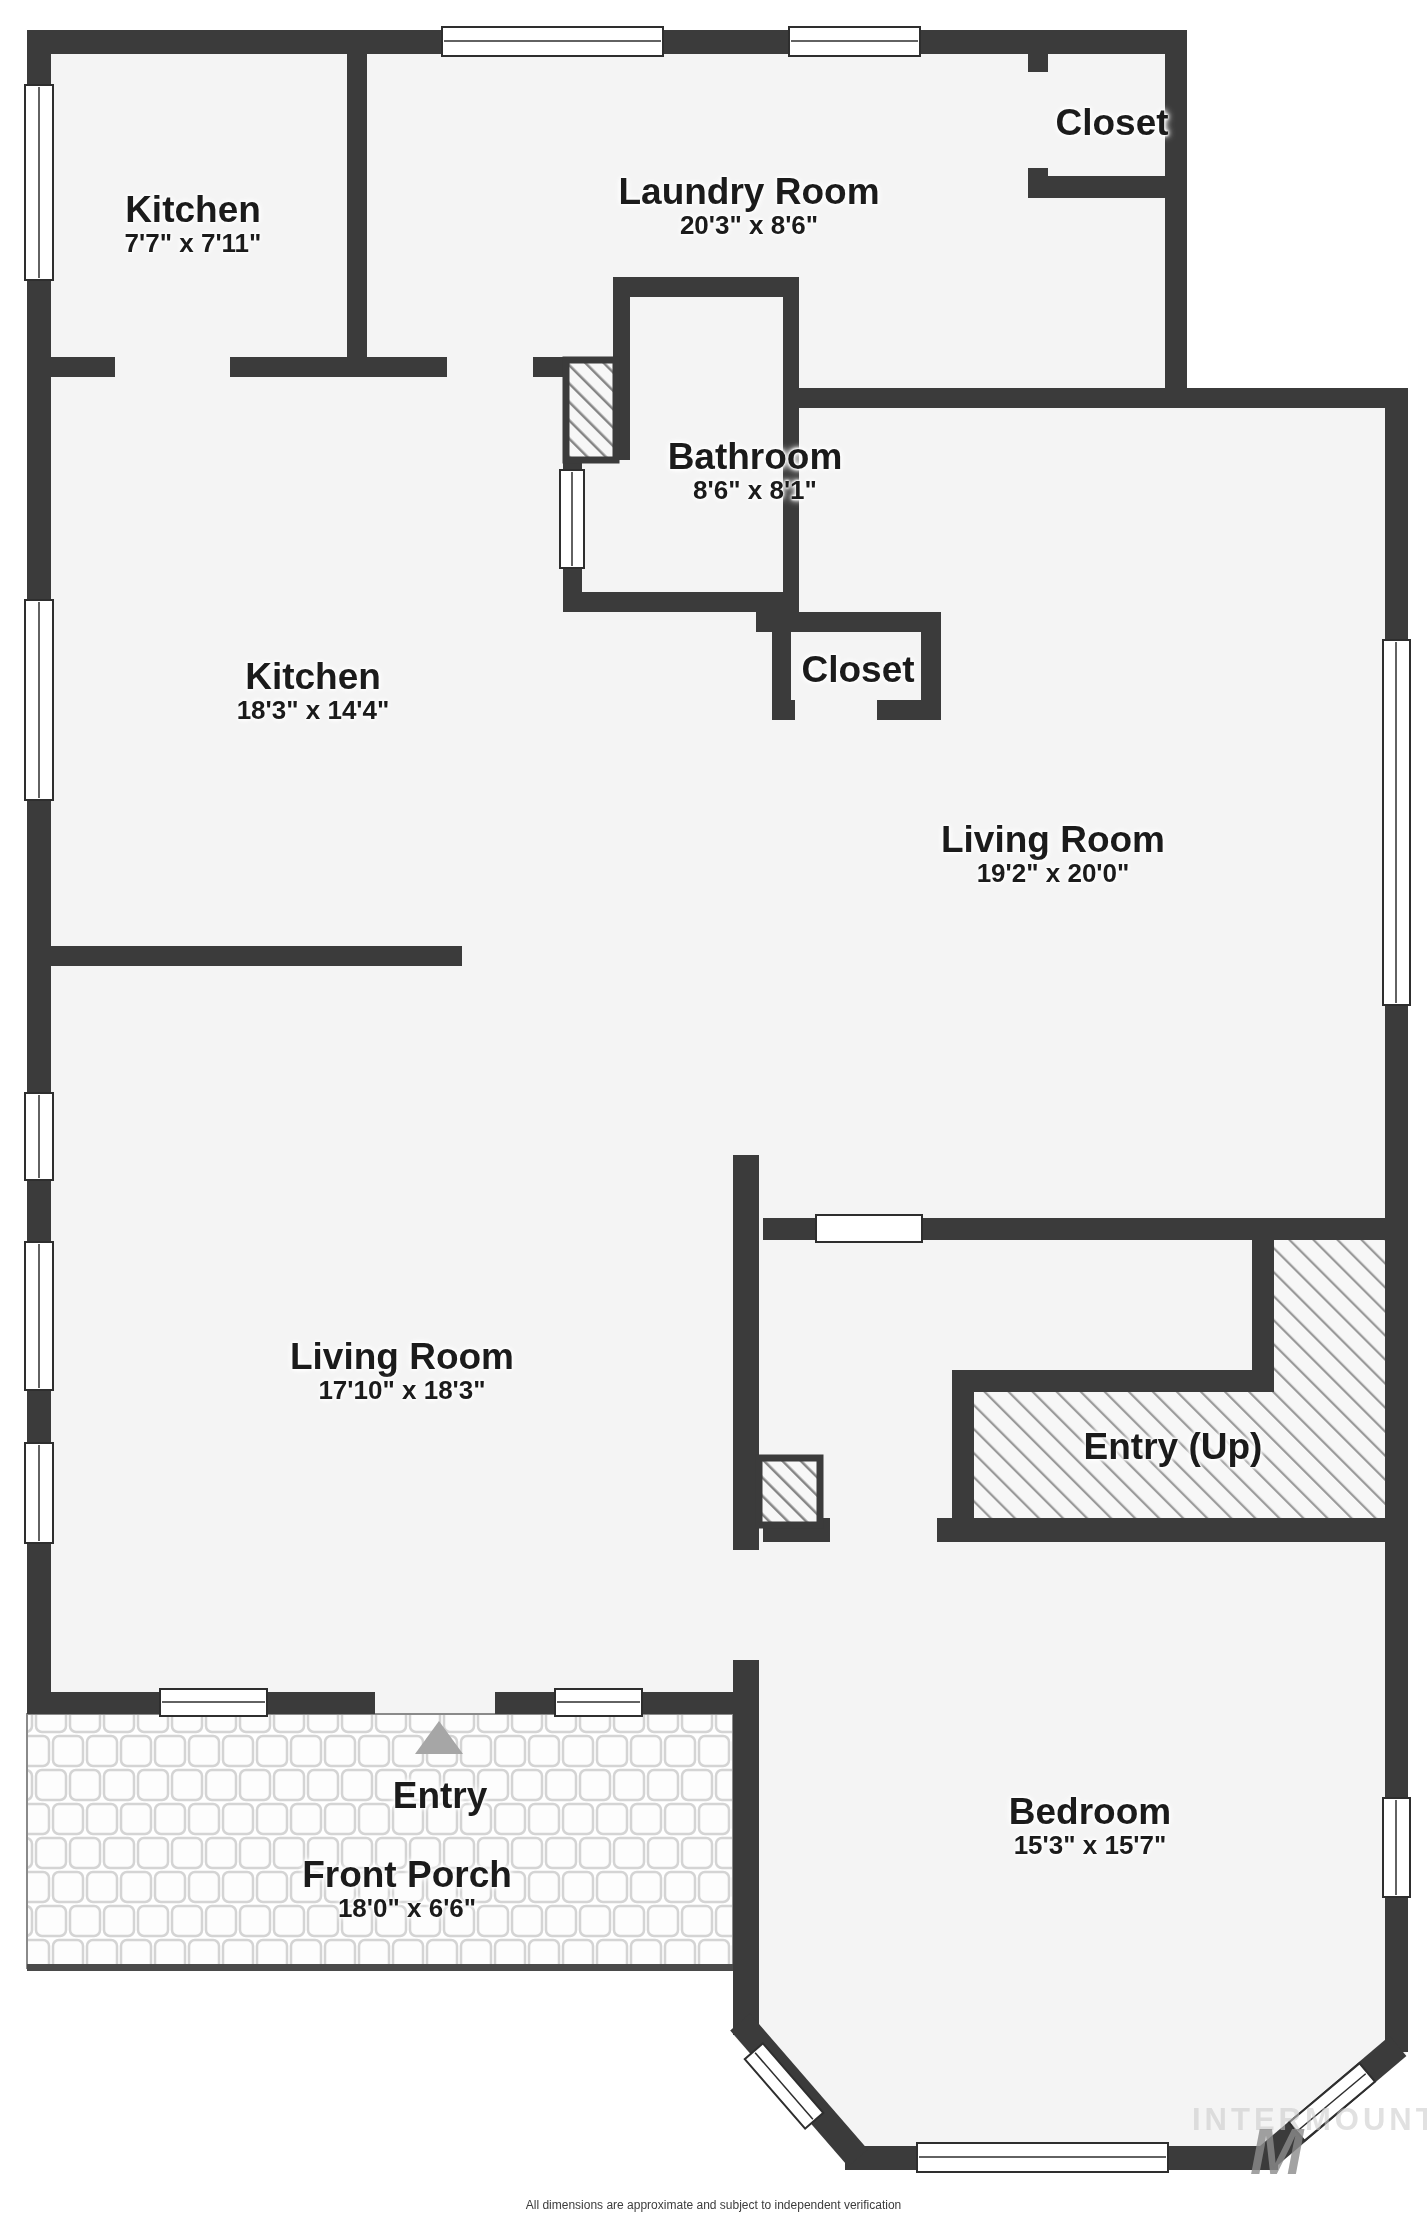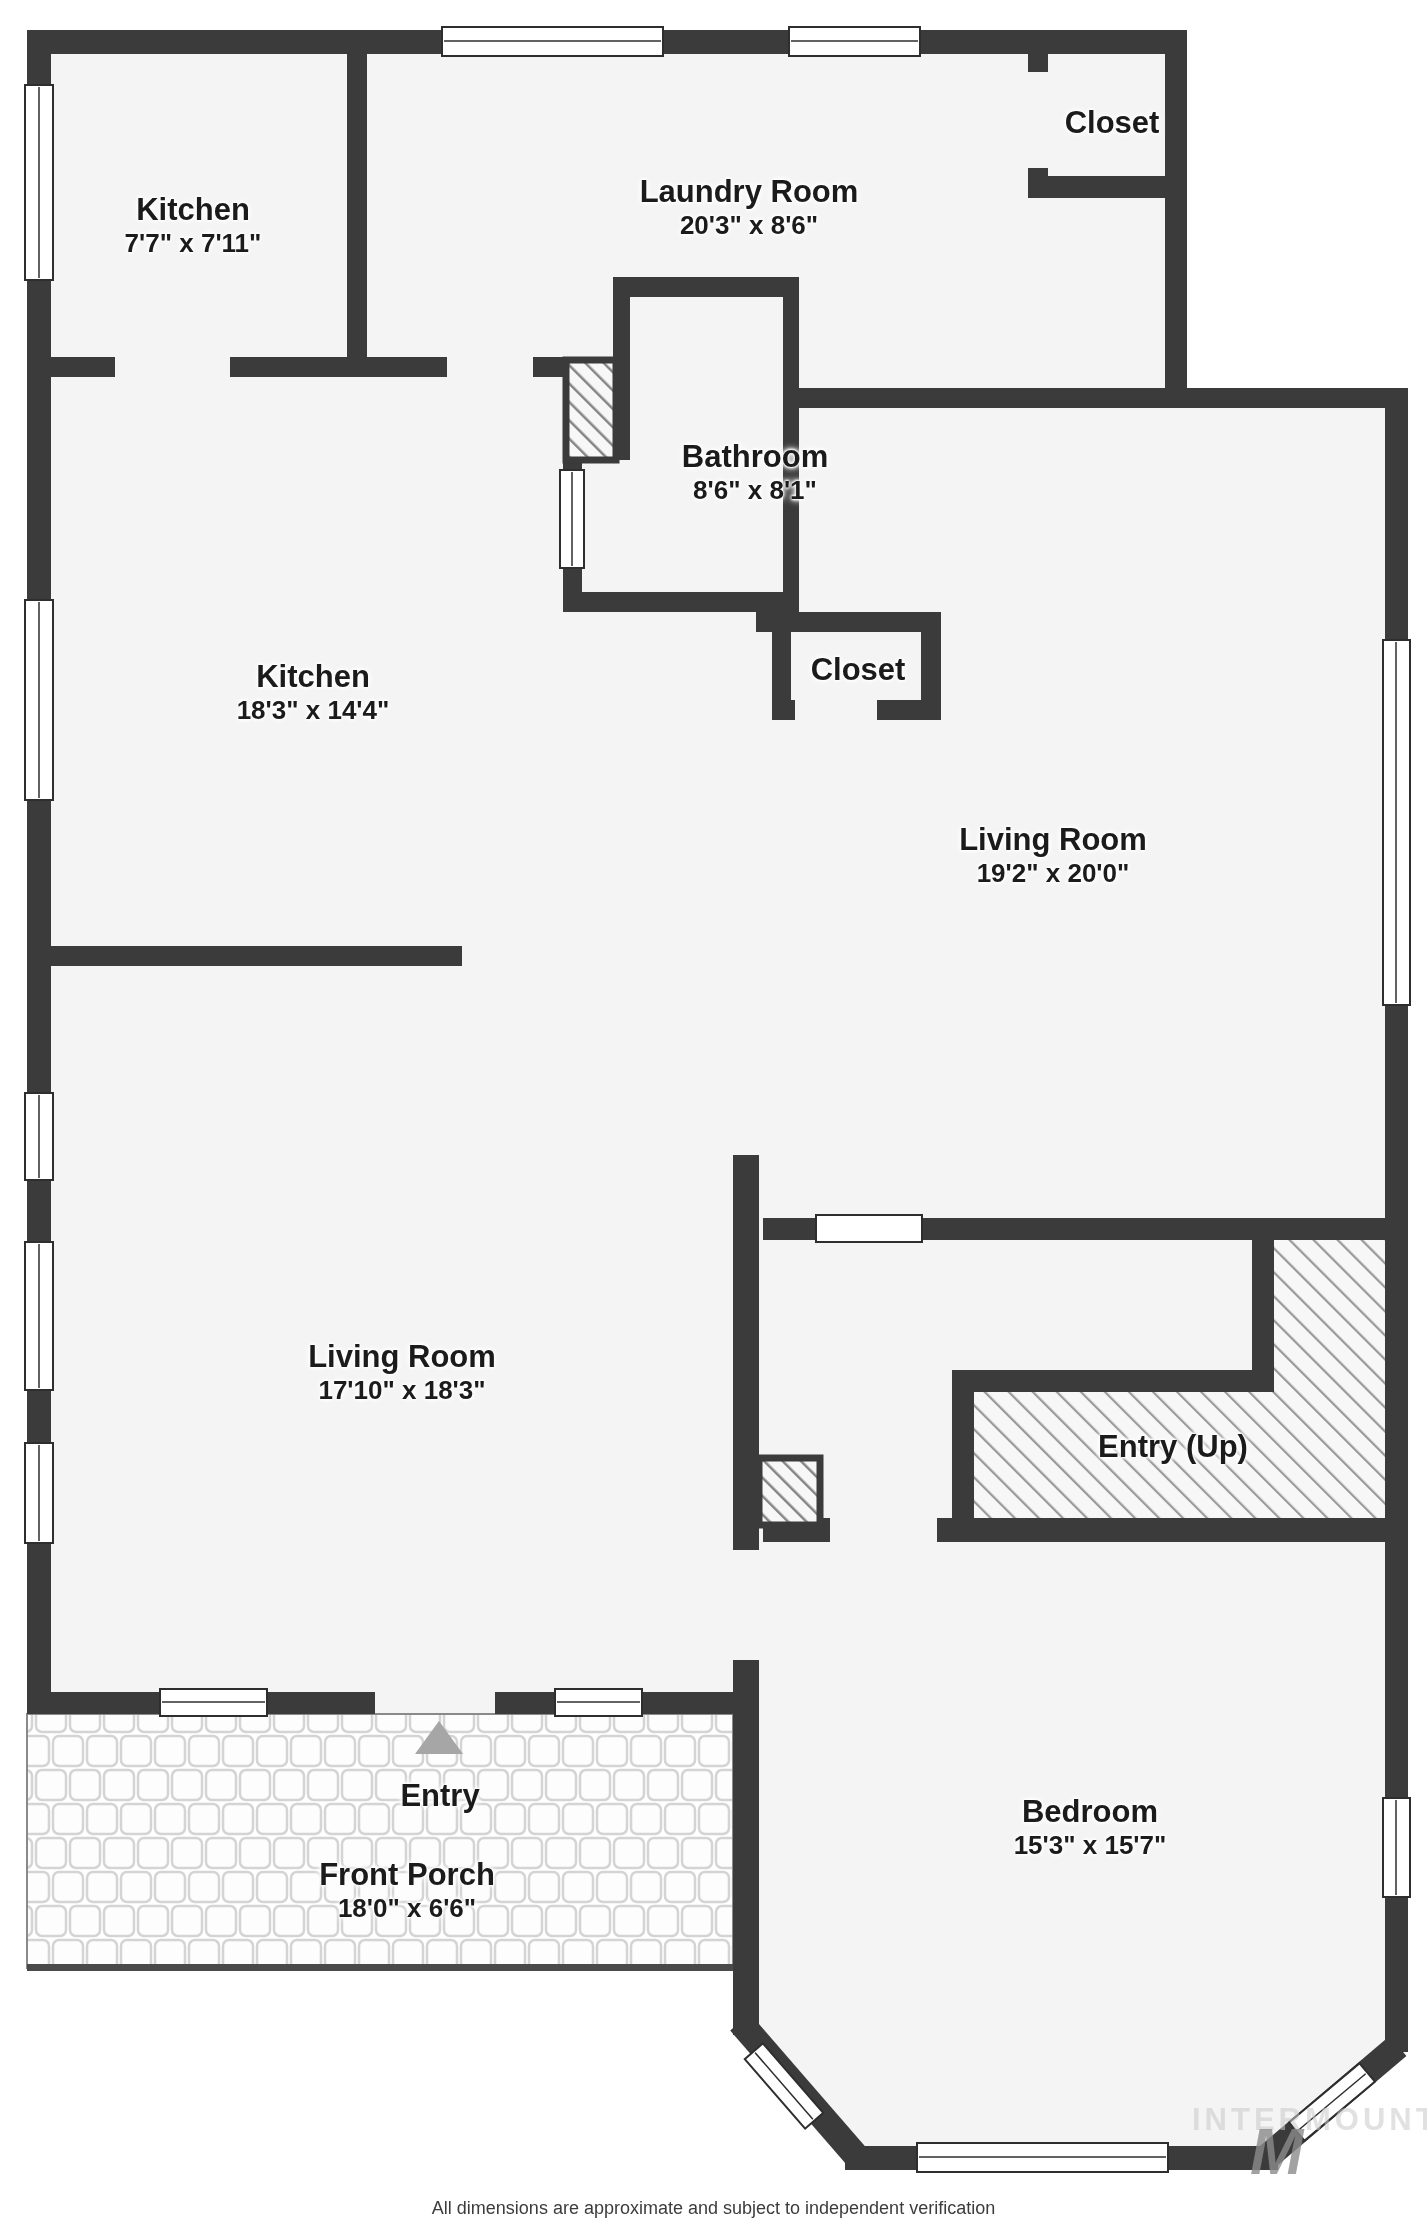--- a/index.html
+++ b/index.html
@@ -2,27 +2,27 @@
 <html><head>
 <meta charset="utf-8">
 <style>
   html,body{margin:0;padding:0;background:#ffffff;}
   body{width:1427px;height:2227px;font-family:"Liberation Sans",sans-serif;}
   .plan{position:relative;width:1427px;height:2227px;background:#ffffff;overflow:hidden;}
   .plan-svg{position:absolute;left:0;top:0;z-index:1;}
   .room-label{position:absolute;transform:translateX(-50%);text-align:center;color:#1b1b1b;
     font-weight:700;z-index:5;white-space:nowrap;
     text-shadow:0 0 4px #fff,0 0 6px #fff,0 0 9px #fff,0 1px 2px #fff,0 -1px 2px #fff;}
-  .room-name{font-size:31px;line-height:37px;}
+  .room-name{font-size:37px;line-height:37px;}
   .room-dims{font-size:26px;line-height:30px;}
   .entry-arrow{position:absolute;left:415px;top:1721px;width:0;height:0;z-index:4;
     border-left:24px solid transparent;border-right:24px solid transparent;
     border-bottom:33px solid #a6a6a6;}
   .disclaimer{position:absolute;left:0;right:0;top:2198px;text-align:center;
-    font-size:18px;color:#3c3c3c;z-index:6;}
+    font-size:12px;color:#3c3c3c;z-index:6;}
   .watermark-text{position:absolute;left:1192px;top:2102px;font-size:31px;font-weight:600;
     letter-spacing:4px;color:#c9c9c9;opacity:.55;white-space:nowrap;z-index:3;}
   .watermark-m{position:absolute;left:1250px;top:2120px;font-size:64px;font-style:italic;
     font-weight:700;color:#8b8b8b;opacity:.8;line-height:1;z-index:3;}
 </style>
 </head>
 <body>
 
 <div class="plan">
 

